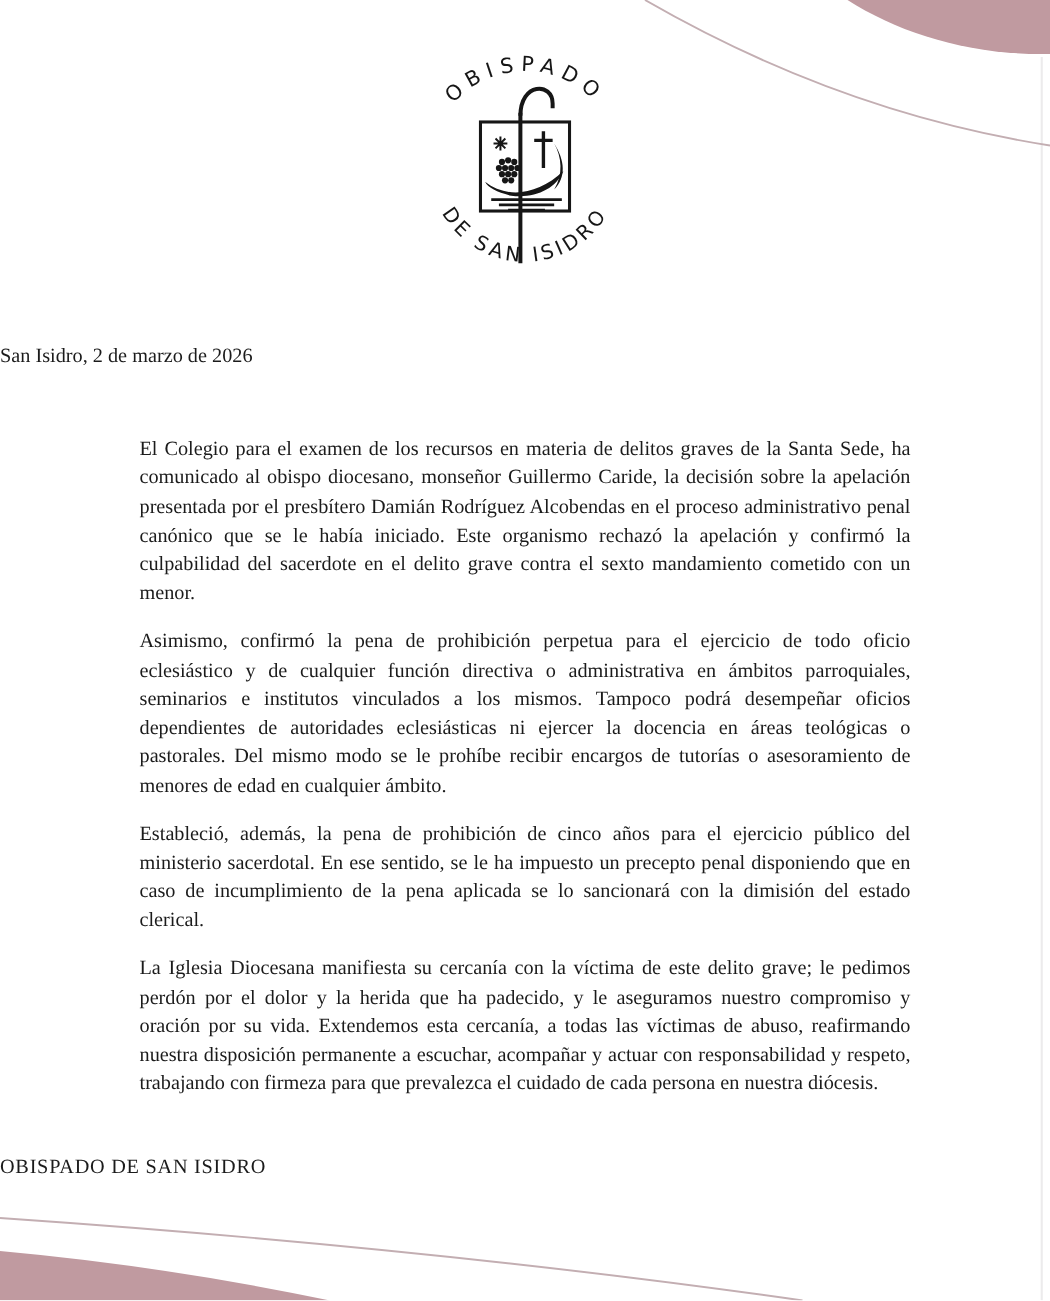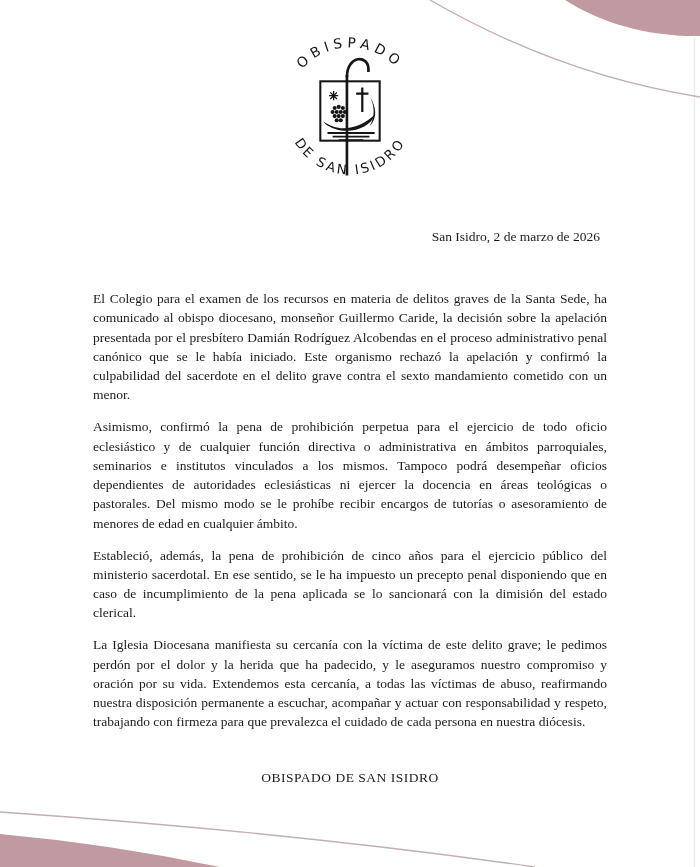--- a/index.html
+++ b/index.html
@@ -6,32 +6,32 @@
   .page{
     position:relative;width:700px;height:867px;background:#ffffff;overflow:hidden;
     font-family:"Liberation Serif", serif;color:#1b1b1b;
   }
   .decor{position:absolute;left:0;top:0;width:700px;height:867px;pointer-events:none;}
   .logo{position:absolute;left:263px;top:24px;width:174px;height:174px;}
   .logo text{fill:#161616;font-family:"DejaVu Sans", sans-serif;}
   .seal-stroke{stroke:#161616;fill:none;}
   .seal-fill{fill:#161616;stroke:none;}
   .dateline{
-    position:absolute;top:229px;left:0;right:100px;
-    text-align:right;font-size:13.5px;
+    position:absolute;top:229px;left:0;right:113px;
+    font-size:13.5px;
   }
   .body-text{
     position:absolute;top:289px;left:93px;width:514px;
     font-size:13.5px;line-height:19.3px;text-align:justify;
   }
   .body-text p{margin:0 0 12.5px 0;}
   .italic{}
   .letter-footer{
     position:absolute;top:770px;left:0;width:700px;
-    text-align:center;font-size:13.5px;letter-spacing:0.5px;
+    text-align:left;font-size:13.5px;letter-spacing:0.5px;
   }
 </style>
 </head>
 <body>
 
 <div class="page">
 
   <svg class="decor" viewBox="0 0 700 867" aria-hidden="true">
     <line x1="694.5" y1="38" x2="694.5" y2="867" stroke-width="1.4" stroke="#ecebec"></line>
     <path d="M565,0 L700,0 L700,36 C648,37 601,23 565,0 Z" fill="#c09aa0"></path>

